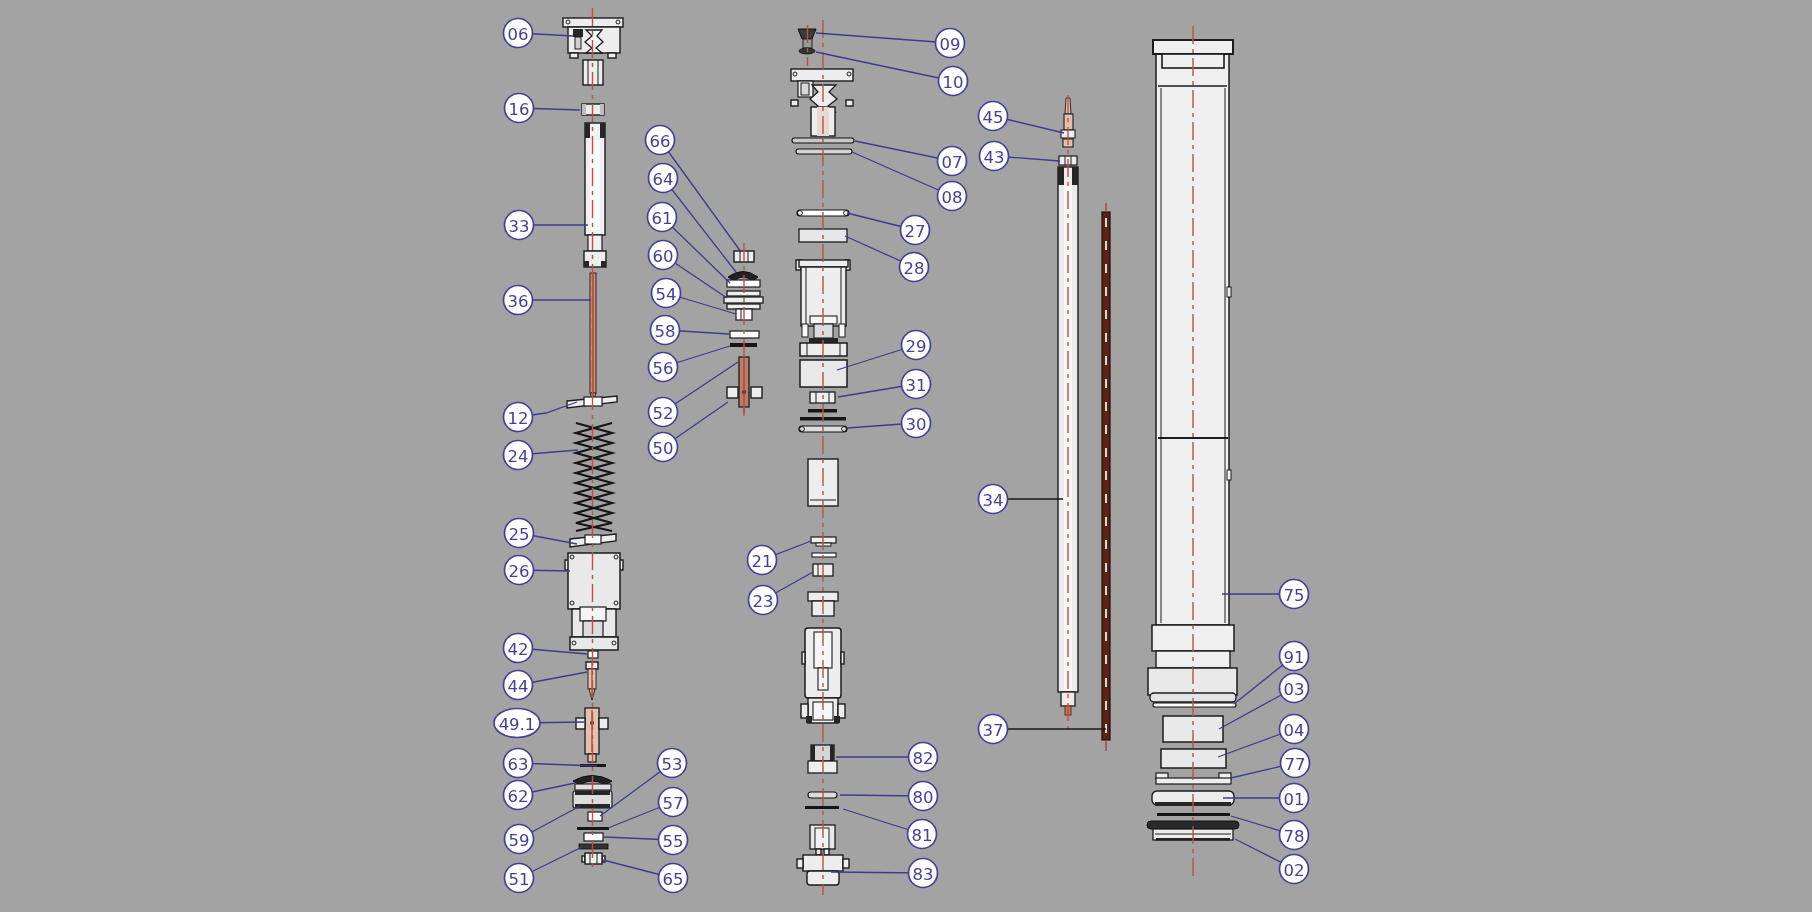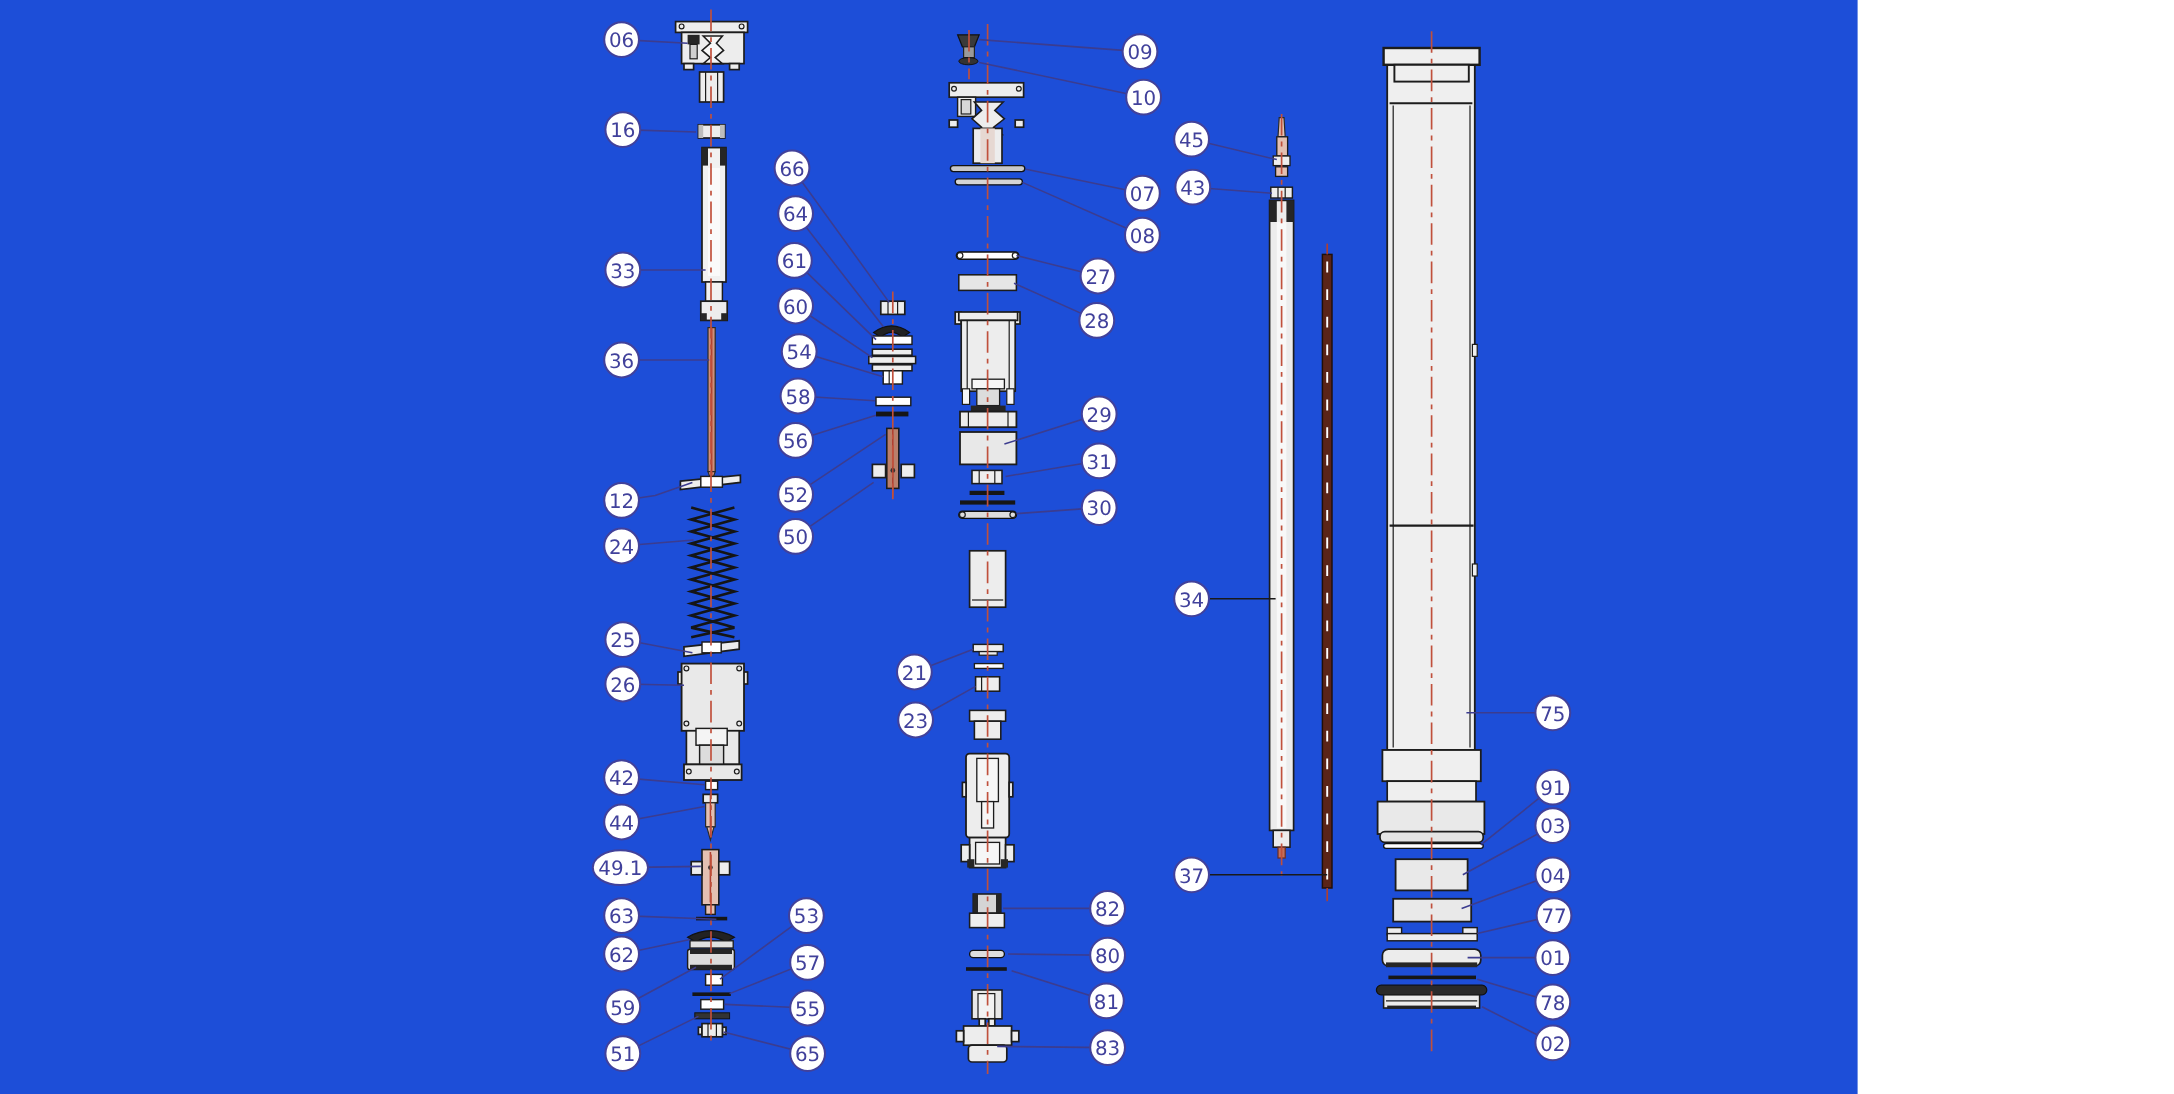--- a/index.html
+++ b/index.html
@@ -1,16 +1,16 @@
 <!DOCTYPE html>
 <html><head>
 <meta charset="utf-8">
 <style>
   html,body{margin:0;padding:0;background:#ffffff;width:1812px;height:912px;overflow:hidden;}
-  #stage{position:relative;width:1548px;height:912px;background:#1d4ed8;text-align:right;}
+  #stage{position:relative;width:1812px;height:912px;background:#a3a3a3;text-align:right;}
   svg{display:block;}
   .callout-text{
     font-family:"DejaVu Sans", "Liberation Sans", sans-serif;
     font-size:16.5px;
     text-anchor:middle;
     dominant-baseline:central;
   }
   .outline{stroke:#1c1c1c;stroke-width:1.4;fill:#ededed;}
   .outline2{stroke:#1c1c1c;stroke-width:2;fill:#efefef;}
   .dark{fill:#262626;stroke:none;}

